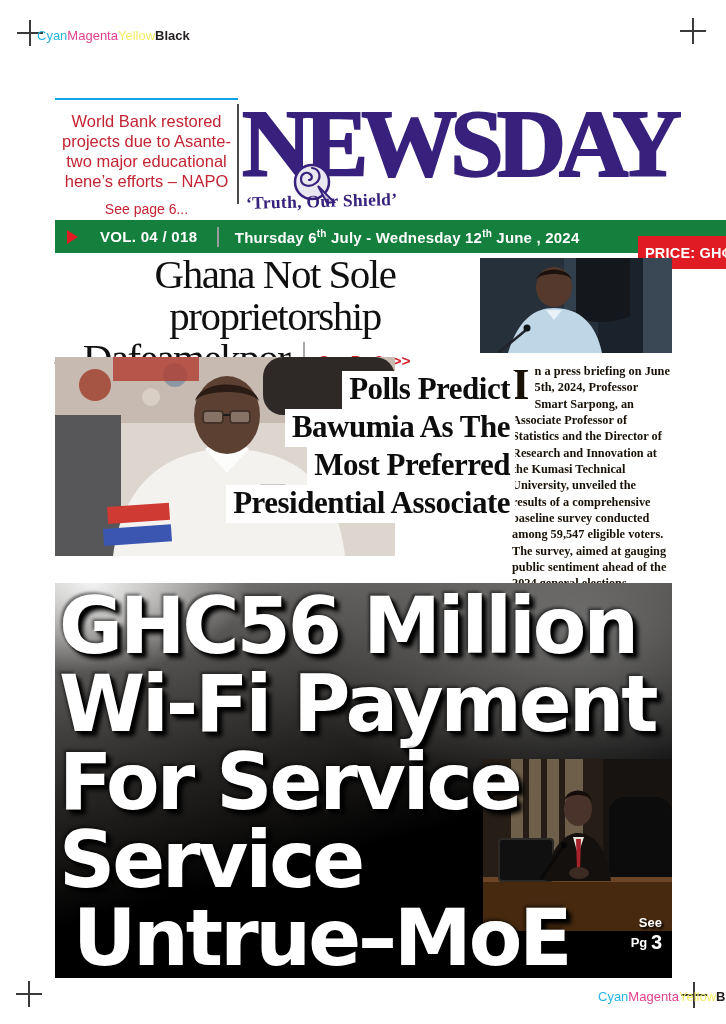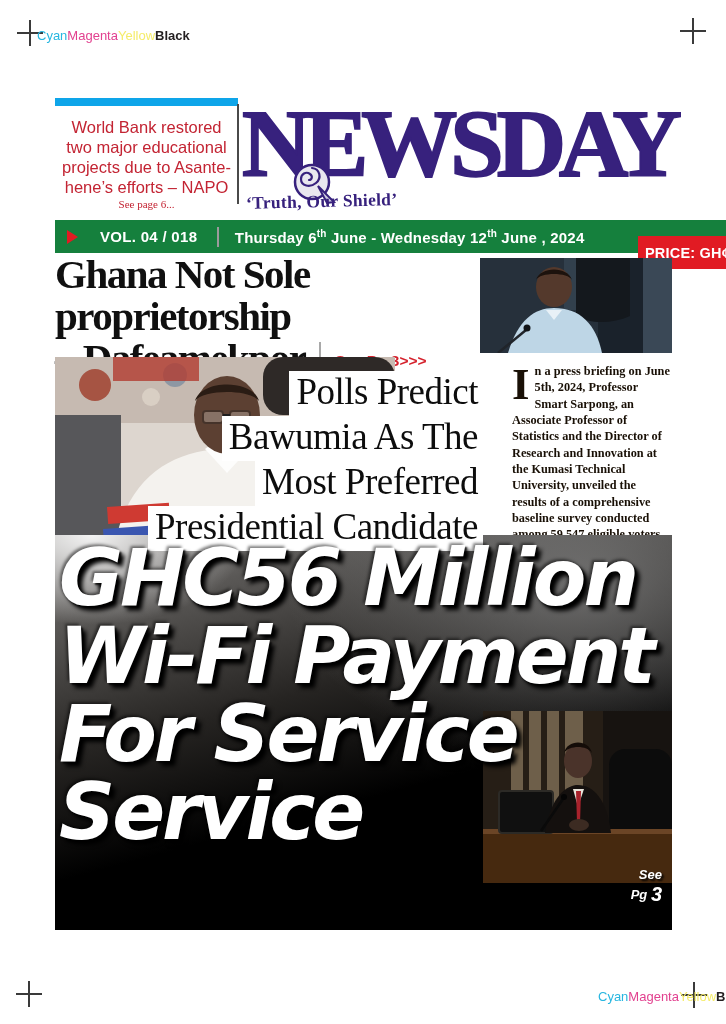--- a/index.html
+++ b/index.html
@@ -7,24 +7,24 @@
         font-family:"Liberation Sans",sans-serif;}
 
   
   .crop{position:absolute;width:26px;height:26px;}
   .crop::before{content:"";position:absolute;left:0;right:0;top:12px;height:1.5px;background:#3a3a3a;}
   .crop::after{content:"";position:absolute;top:0;bottom:0;left:12px;width:1.5px;background:#3a3a3a;}
   .regtext{position:absolute;font-size:13px;letter-spacing:0;white-space:nowrap;font-family:"Liberation Sans",sans-serif;}
   .regtext .c{color:#27b6e0;} .regtext .m{color:#e2418f;} .regtext .y{color:#f5ec6a;} .regtext .k{color:#231f20;font-weight:bold;}
 
   
-  .promo-box{position:absolute;left:55px;top:98px;width:183px;height:118px;border-top:8px solid #0ea5e9;
+  .promo-box{position:absolute;left:55px;top:98px;width:183px;height:118px;border-top:2px solid #0ea5e9;
              text-align:center;color:#c32433;padding-top:11px;box-sizing:border-box;}
   .promo-line{font-size:16.5px;line-height:1.22;}
-  .promo-see{font-size:11px;font-family:Liberation Serif, serif;}
+  .promo-see{margin-top:9px;font-size:14px;}
   .mast-divider{position:absolute;left:237px;top:104px;width:2px;height:100px;background:#4a4a4a;}
   .logo{position:absolute;left:242px;top:96px;width:432px;height:104px;color:#37217d;
         font-family:"Liberation Serif",serif;font-weight:900;font-size:96px;line-height:1.0;
         letter-spacing:-7px;-webkit-text-stroke:2px #37217d;white-space:nowrap;}
   .quill{position:absolute;left:286px;top:156px;width:58px;height:58px;}
   .tagline{position:absolute;left:246px;top:191px;color:#37217d;font-family:"Liberation Serif",serif;
            font-weight:bold;font-size:17.5px;letter-spacing:0.3px;transform:rotate(-1.5deg);}
 
   
   .volbar{position:absolute;left:55px;top:220px;width:711px;height:33px;background:#15803d;
@@ -34,45 +34,45 @@
   .vol-no{margin-left:22px;font-size:15px;font-weight:bold;letter-spacing:0.3px;}
   .vol-sep{margin-left:20px;width:1.5px;height:20px;background:#9b9b9b;}
   .vol-date{margin-left:16px;font-size:15px;font-weight:bold;letter-spacing:0.2px;white-space:nowrap;}
   .vol-date sup{font-size:10px;font-weight:bold;}
   .vol-spacer{flex:1;}
   .pricebox{width:128px;height:33px;background:#e11b23;display:flex;align-items:center;justify-content:center;
             font-size:14.5px;font-weight:bold;letter-spacing:0.2px;margin-top:32px;}
 
   
   .story-top{position:absolute;left:55px;top:254px;width:440px;color:#101010;}
-  .st-h{font-family:"Liberation Serif",serif;font-weight:700;font-size:41px;line-height:1.02;letter-spacing:-1.5px;}
+  .st-h{font-family:"Liberation Serif",serif;font-weight:400;font-size:41px;line-height:1.02;letter-spacing:-1.5px;text-align:center;}
   .st-row{display:flex;align-items:flex-end;gap:14px;}
   .st-vert{width:1.5px;height:32px;background:#a9a9a9;margin-bottom:5px;}
   .st-see{color:#d5222d;font-weight:bold;font-size:15.5px;margin-bottom:9px;white-space:nowrap;}
   .photo-top{position:absolute;left:480px;top:258px;width:192px;height:95px;overflow:hidden;}
 
   
   .poll{position:absolute;left:55px;top:357px;width:617px;height:199px;}
   .photo-bawumia{position:absolute;left:0;top:0;width:340px;height:199px;overflow:hidden;}
-  .poll-h{position:absolute;right:189px;top:14px;width:430px;text-align:right;z-index:2;
-          font-family:"Liberation Serif",serif;font-weight:400;font-size:37px;line-height:1.16;
+  .poll-h{position:absolute;right:157px;top:14px;width:430px;text-align:right;z-index:2;
+          font-family:"Liberation Serif",serif;font-weight:700;font-size:31px;line-height:1.16;
           letter-spacing:-0.5px;color:#0d0d0d;}
   .poll-h .boxed{background:#fff;padding:0 5px 2px 7px;display:inline-block;}
   .poll-article{position:absolute;left:457px;top:6px;width:161px;color:#191006;}
   .poll-article p{margin:0;font-family:"Liberation Serif",serif;font-weight:bold;font-size:12.3px;line-height:1.33;}
   .dropcap{float:left;font-family:"Liberation Serif",serif;font-weight:900;font-size:45px;line-height:0.82;
            margin:3px 5px 0 0;}
   .contd{margin-top:14px;text-align:center;font-size:12px;font-weight:bold;font-style:italic;color:#222;}
 
   
-  .lead{position:absolute;left:55px;top:535px;width:617px;height:395px;overflow:hidden;
+  .lead{position:absolute;left:55px;top:583px;width:617px;height:395px;overflow:hidden;
         background:
           radial-gradient(ellipse 260px 150px at 6% 0%, rgba(255,255,255,0.9), rgba(255,255,255,0) 60%),
           radial-gradient(ellipse 420px 260px at 85% 12%, rgba(130,130,130,0.75), rgba(40,40,40,0) 70%),
-          linear-gradient(165deg,#8f8d8b 0%,#5a5856 16%,#262422 40%,#000 62%,#000 100%); font-style: italic;}
+          linear-gradient(165deg,#8f8d8b 0%,#5a5856 16%,#262422 40%,#000 62%,#000 100%);}
   .lead-photo{position:absolute;left:428px;top:176px;width:189px;height:172px;z-index:1;overflow:hidden;}
   .lead-h{position:relative;z-index:2;padding:4px 0 0 4px;color:#fff;
           font-family:"DejaVu Sans",sans-serif;font-weight:bold;font-size:78px;line-height:78px;
           letter-spacing:-3px;white-space:nowrap;
           text-shadow:5px 5px 4px #000, 2px 2px 2px rgba(0,0,0,0.85), -2px -2px 3px rgba(0,0,0,0.5);}
   .lead-h .indent{padding-left:14px;}
   .lead-see{position:absolute;right:10px;bottom:24px;z-index:3;color:#fff;font-weight:bold;
             font-size:13px;line-height:1.15;text-shadow:2px 2px 2px #000;text-align:right;}
   .lead-see .big{font-size:20px;vertical-align:-2px;}
 </style>
@@ -88,43 +88,43 @@
 
   <div class="regtext" style="left:37px;top:28px;">
     <span class="c">Cyan</span><span class="m">Magenta</span><span class="y">Yellow</span><span class="k">Black</span>
   </div>
   <div class="regtext" style="left:598px;top:989px;width:80px;text-align:right;">
     <span class="c">Cyan</span><span class="m">Magenta</span><span class="y">Yellow</span><span class="k">Black</span>
   </div>
 
   <div class="promo-box">
     <div class="promo-line">World Bank restored</div>
+    <div class="promo-line">projects due to Asante-</div>
     <div class="promo-line">two major educational</div>
-    <div class="promo-line">projects due to Asante-</div>
     <div class="promo-line">hene’s efforts – NAPO</div>
     <div class="promo-see">See page 6...</div>
   </div>
 
   <div class="mast-divider"></div>
 
   <div class="logo">NEWSDAY</div>
 
   <svg class="quill" viewBox="0 0 58 58">
     <circle cx="26" cy="26" r="17" fill="#e9e7ef" stroke="#37217d" stroke-width="2.5"></circle>
     <path d="M26,12 C34,13 36,22 30,27 C24,32 15,30 15,23 C15,18 20,15 24,18 C27,20 26,24 23,24" fill="none" stroke="#37217d" stroke-width="2.2" stroke-linecap="round"></path>
     <path d="M32,30 L48,46 L41,47 Z" fill="#cfcde0" stroke="#37217d" stroke-width="2"></path>
   </svg>
 
   <div class="tagline">‘Truth, Our Shield’</div>
 
   <div class="volbar">
     <span class="vol-arrow"></span>
     <span class="vol-no">VOL. 04 / 018</span>
     <span class="vol-sep"></span>
-    <span class="vol-date"><span>Thursday 6</span><sup>th</sup><span> June  - Wednesday 12</span><sup>th</sup><span> June , 2024</span></span>
+    <span class="vol-date"><span>Thursday 6</span><sup>th</sup><span> July  - Wednesday 12</span><sup>th</sup><span> June , 2024</span></span>
     <span class="vol-spacer"></span>
     <span class="pricebox">PRICE: GH¢2.50</span>
   </div>
 
   <div class="story-top">
     <div class="st-h">Ghana Not Sole proprietorship</div>
     <div class="st-row">
       <div class="st-h">– Dafeamekpor</div>
       <div class="st-vert"></div>
       <div class="st-see">See Pg 3&gt;&gt;&gt;</div>
@@ -172,21 +172,21 @@
         <circle cx="218" cy="143" r="5" fill="#3b6fc4"></circle>
         <rect x="52" y="150" width="62" height="17" fill="#cf3a32" transform="rotate(-4 52 150)"></rect>
         <rect x="48" y="172" width="68" height="17" fill="#3a56b0" transform="rotate(-4 48 172)"></rect>
       </svg>
     </div>
 
     <div class="poll-h">
       <div><span class="boxed">Polls Predict</span></div>
       <div><span class="boxed">Bawumia As The</span></div>
       <div><span class="boxed">Most Preferred</span></div>
-      <div><span class="boxed">Presidential Candidate</span></div>
+      <div><span class="boxed">Presidential Associate</span></div>
     </div>
 
     <div class="poll-article">
       <p><span class="dropcap">I</span><span>n a press briefing on June 5th, 2024, Professor Smart Sarpong, an Associate Professor of Statistics and the Director of Research and Innovation at the Kumasi Technical University, unveiled the results of a comprehensive baseline survey conducted among 59,547 eligible voters. The survey, aimed at gauging public sentiment ahead of the 2024 general elections, revealed intriguing insights into the current political landscape in Ghana.</span></p>
       <div class="contd">Cont'd on page 3....</div>
     </div>
   </div>
 
   <div class="lead">
     <div class="lead-photo">
@@ -210,20 +210,21 @@
         <line x1="58" y1="120" x2="80" y2="88" stroke="#0a0a0a" stroke-width="2.5"></line>
         <circle cx="81" cy="86" r="3" fill="#050505"></circle>
       </svg>
     </div>
 
     <div class="lead-h">
       <div>GHC56 Million</div>
       <div>Wi-Fi Payment</div>
       <div>For Service</div>
       <div>Service</div>
+      <div class="indent">Untrue–MoE</div>
     </div>
 
     <div class="lead-see">
       <div>See</div>
       <div><span>Pg</span> <span class="big">3</span></div>
     </div>
   </div>
 
 </div>
 

